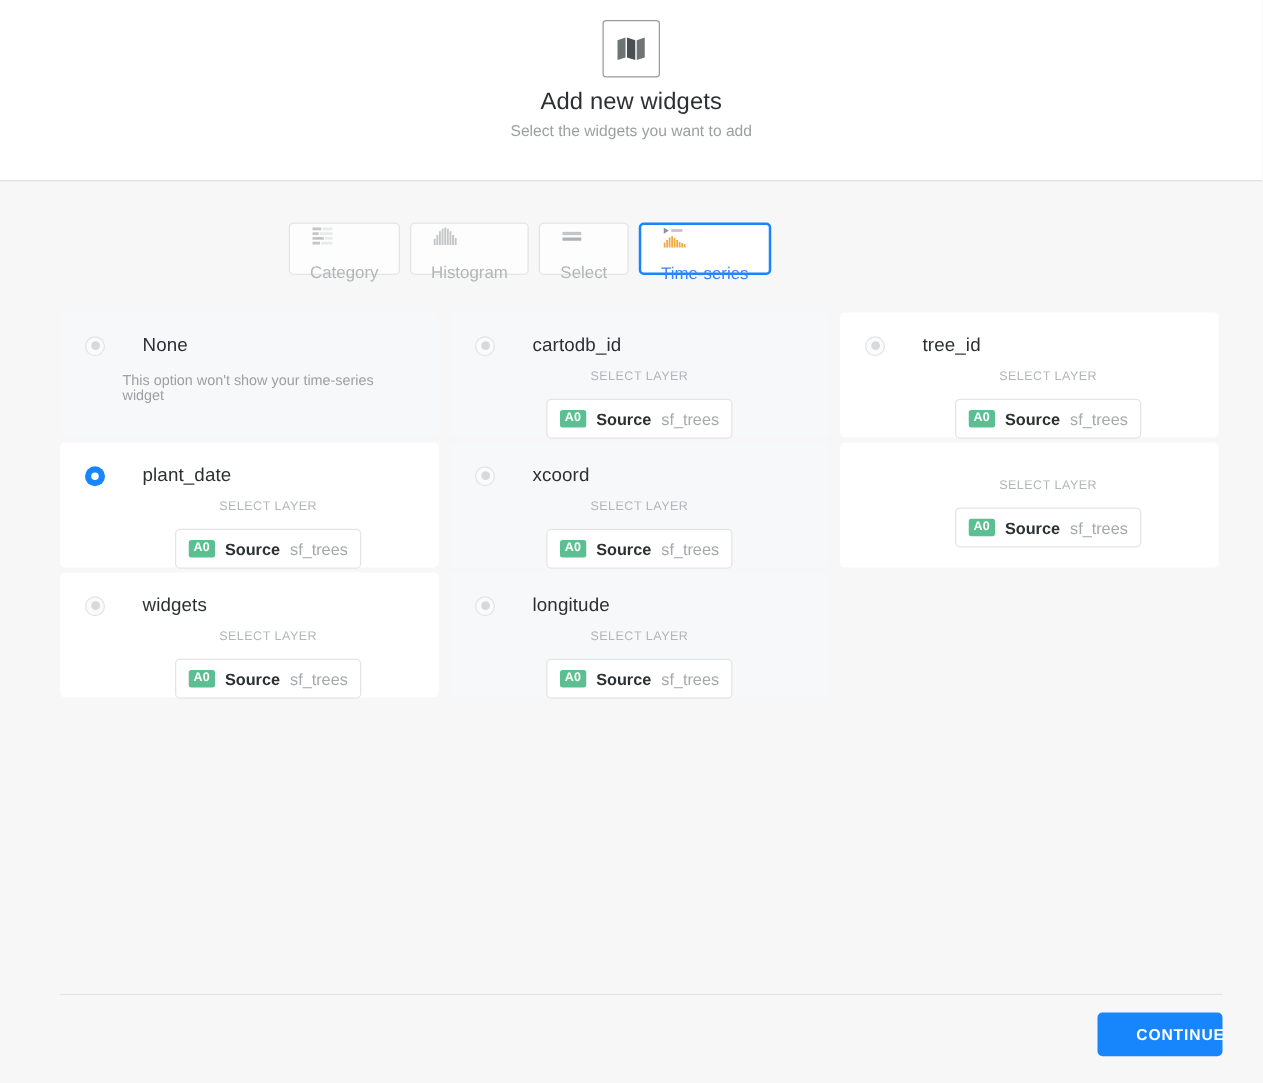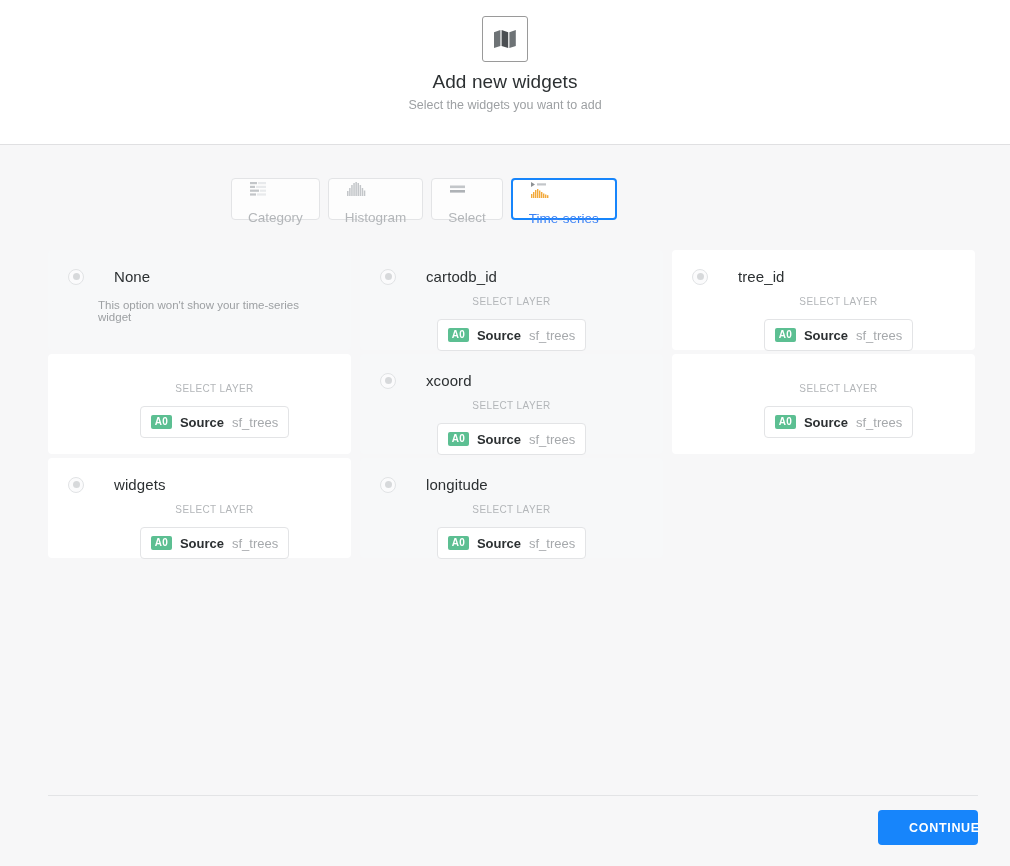--- a/index.html
+++ b/index.html
@@ -275,20 +275,26 @@
         <div class="layer-row indent">
           <span class="select-layer-label">SELECT LAYER</span>
           <div class="source-pill">
             <span class="badge">A0</span>
             <span class="source-word">Source</span>
             <span class="source-name">sf_trees</span>
           </div>
         </div>
       </div>
       <div class="card light">
+        <div class="card-head">
+          <span class="radio checked">
+            <span class="dot"></span>
+          </span>
+          <span class="card-title">plant_date</span>
+        </div>
         <div class="layer-row indent">
           <span class="select-layer-label">SELECT LAYER</span>
           <div class="source-pill">
             <span class="badge">A0</span>
             <span class="source-word">Source</span>
             <span class="source-name">sf_trees</span>
           </div>
         </div>
       </div>
       <div class="card">

